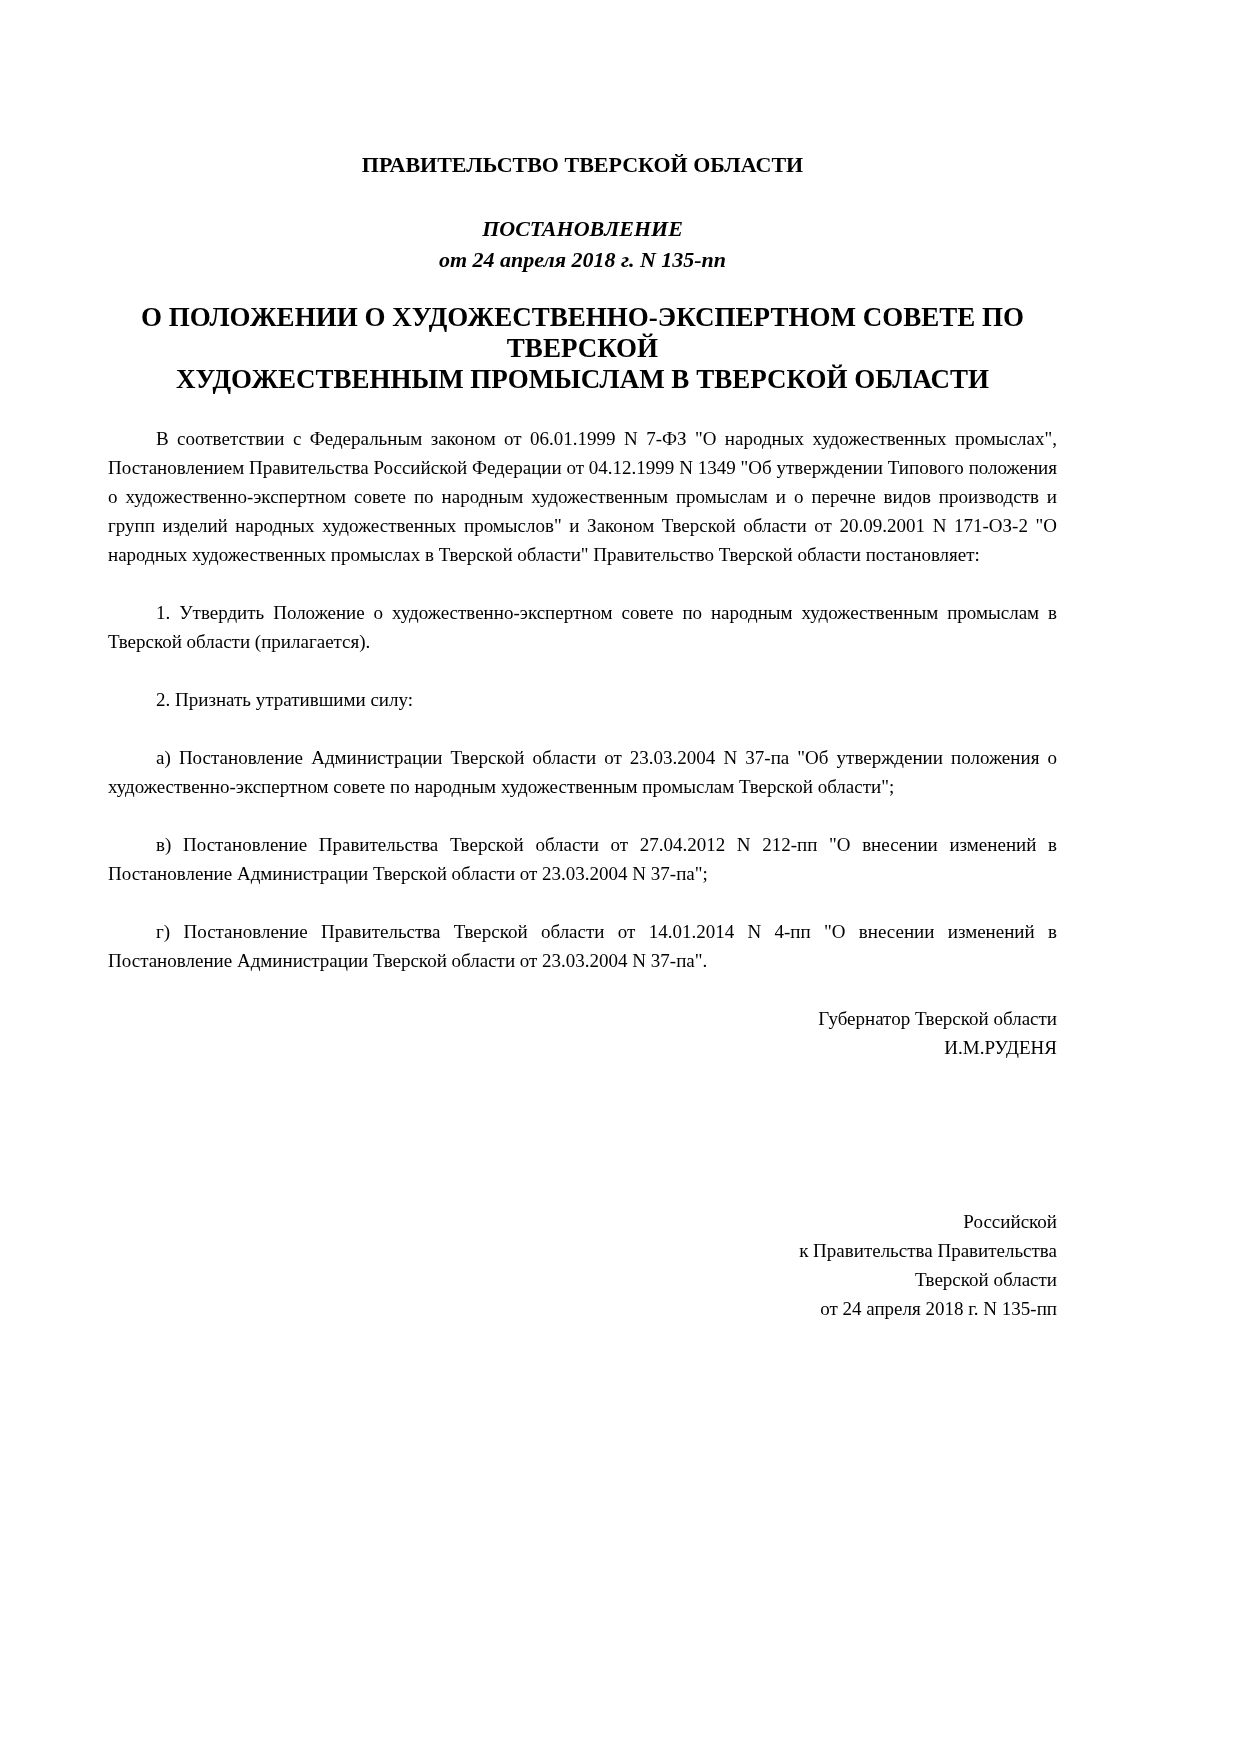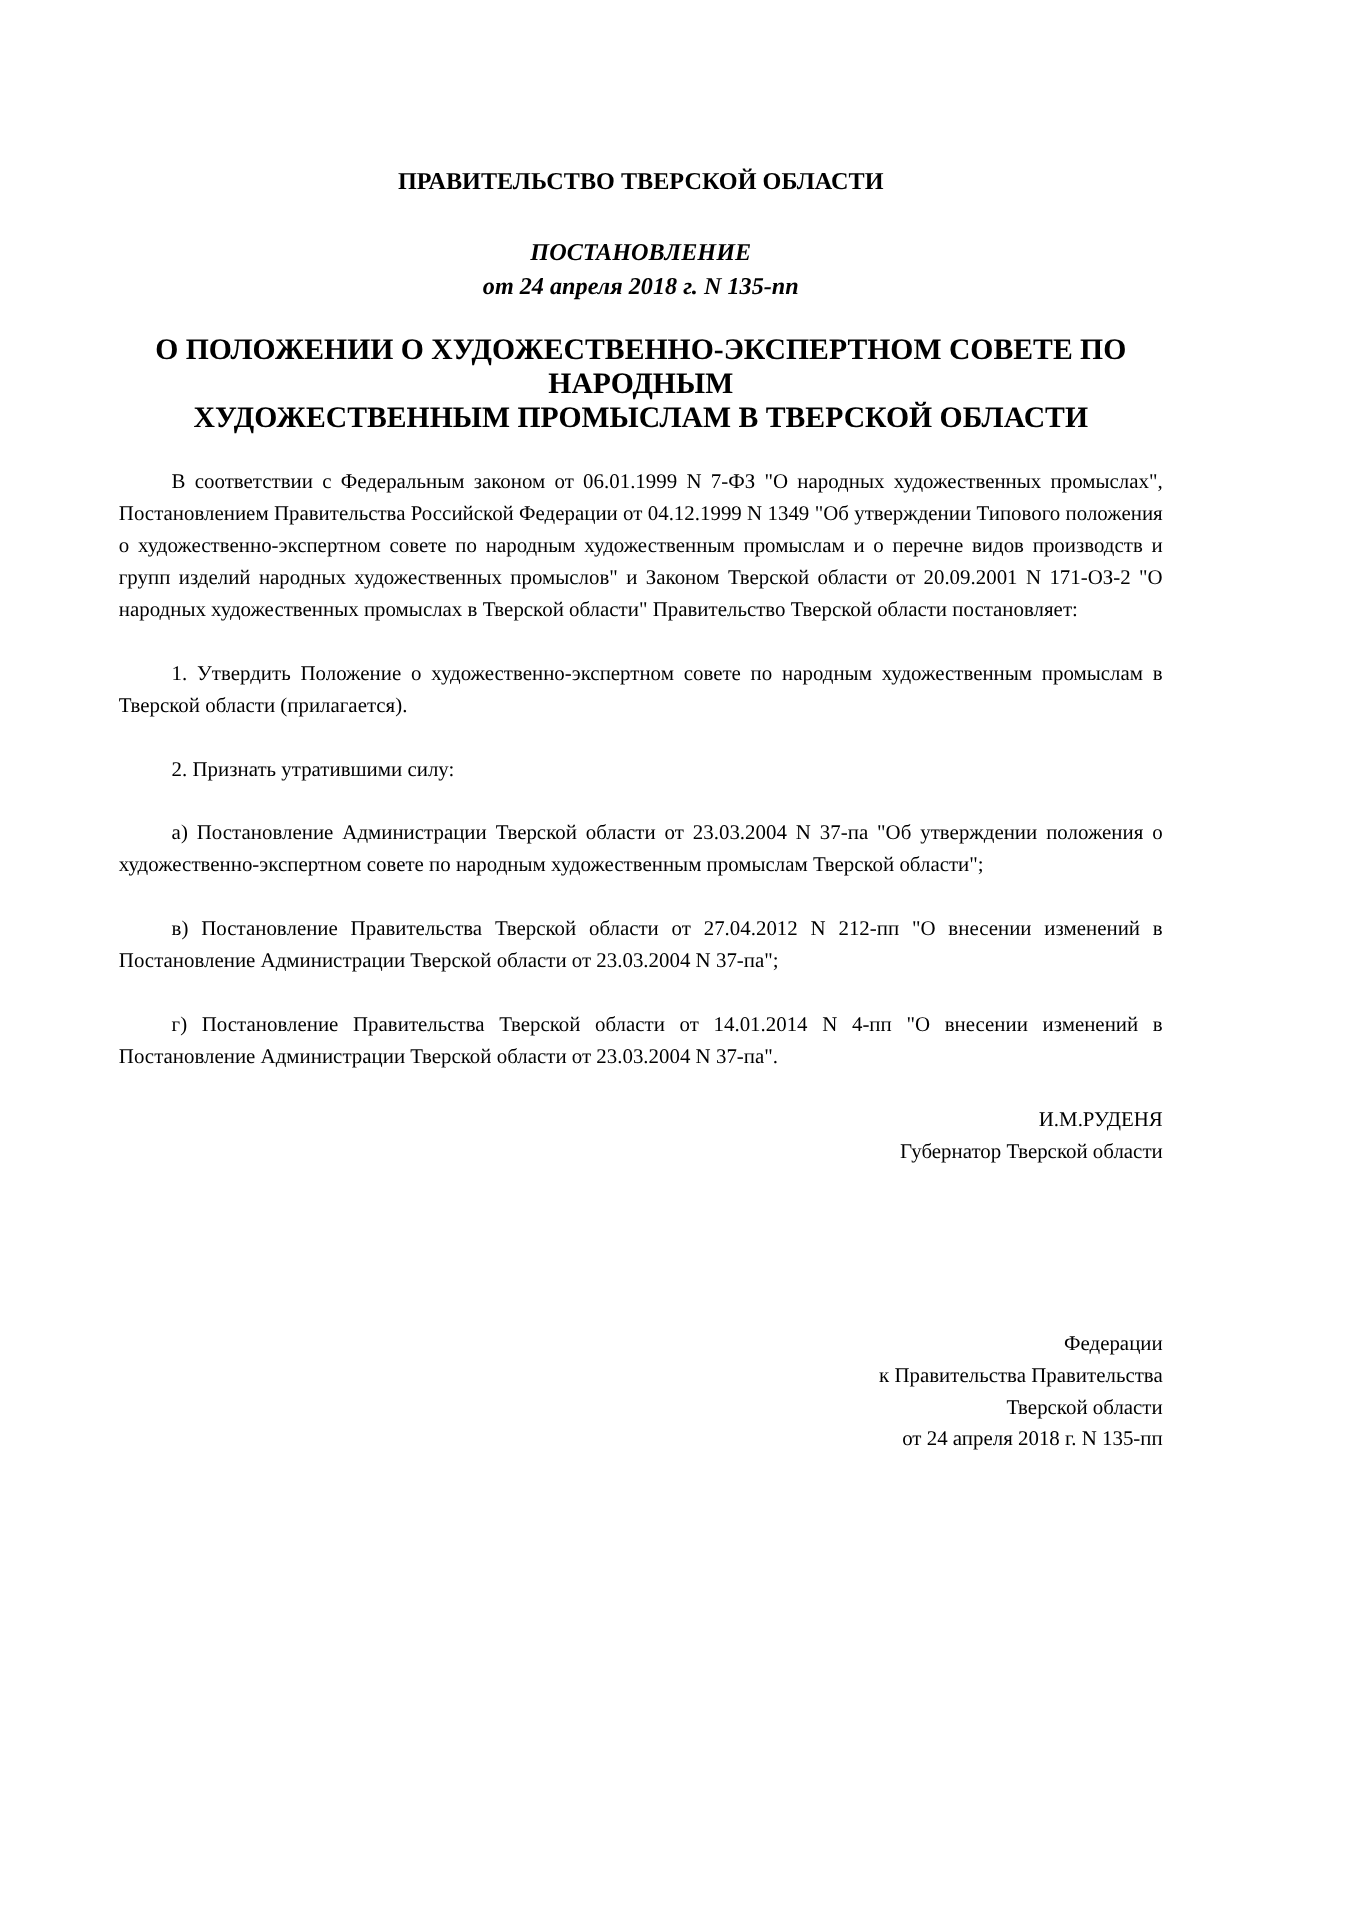--- a/index.html
+++ b/index.html
@@ -61,38 +61,38 @@
 
   <div class="org-name">ПРАВИТЕЛЬСТВО ТВЕРСКОЙ ОБЛАСТИ</div>
 
   <div class="doc-type-block">
     <div>ПОСТАНОВЛЕНИЕ</div>
     <div>от 24 апреля 2018 г. N 135-пп</div>
   </div>
 
   <div class="doc-title">
     <div>О ПОЛОЖЕНИИ О ХУДОЖЕСТВЕННО-ЭКСПЕРТНОМ СОВЕТЕ ПО</div>
-    <div>НАРОДНЫМ</div>
+    <div>ТВЕРСКОЙ</div>
     <div>ХУДОЖЕСТВЕННЫМ ПРОМЫСЛАМ В ТВЕРСКОЙ ОБЛАСТИ</div>
   </div>
 
   <div class="body-text">
     <p>В соответствии с Федеральным законом от 06.01.1999 N 7-ФЗ "О народных художественных промыслах", Постановлением Правительства Российской Федерации от 04.12.1999 N 1349 "Об утверждении Типового положения о художественно-экспертном совете по народным художественным промыслам и о перечне видов производств и групп изделий народных художественных промыслов" и Законом Тверской области от 20.09.2001 N 171-ОЗ-2 "О народных художественных промыслах в Тверской области" Правительство Тверской области постановляет:</p>
     <p>1. Утвердить Положение о художественно-экспертном совете по народным художественным промыслам в Тверской области (прилагается).</p>
     <p>2. Признать утратившими силу:</p>
     <p>а) Постановление Администрации Тверской области от 23.03.2004 N 37-па "Об утверждении положения о художественно-экспертном совете по народным художественным промыслам Тверской области";</p>
     <p>в) Постановление Правительства Тверской области от 27.04.2012 N 212-пп "О внесении изменений в Постановление Администрации Тверской области от 23.03.2004 N 37-па";</p>
     <p>г) Постановление Правительства Тверской области от 14.01.2014 N 4-пп "О внесении изменений в Постановление Администрации Тверской области от 23.03.2004 N 37-па".</p>
   </div>
 
   <div class="signature-block">
+    <div>Губернатор Тверской области</div>
     <div>И.М.РУДЕНЯ</div>
-    <div>Губернатор Тверской области</div>
   </div>
 
   <div class="appendix-block">
-    <div>Федерации</div>
+    <div>Российской</div>
     <div>к Правительства Правительства</div>
     <div>Тверской области</div>
     <div>от 24 апреля 2018 г. N 135-пп</div>
   </div>
 
 </div>
 
 </body></html>

